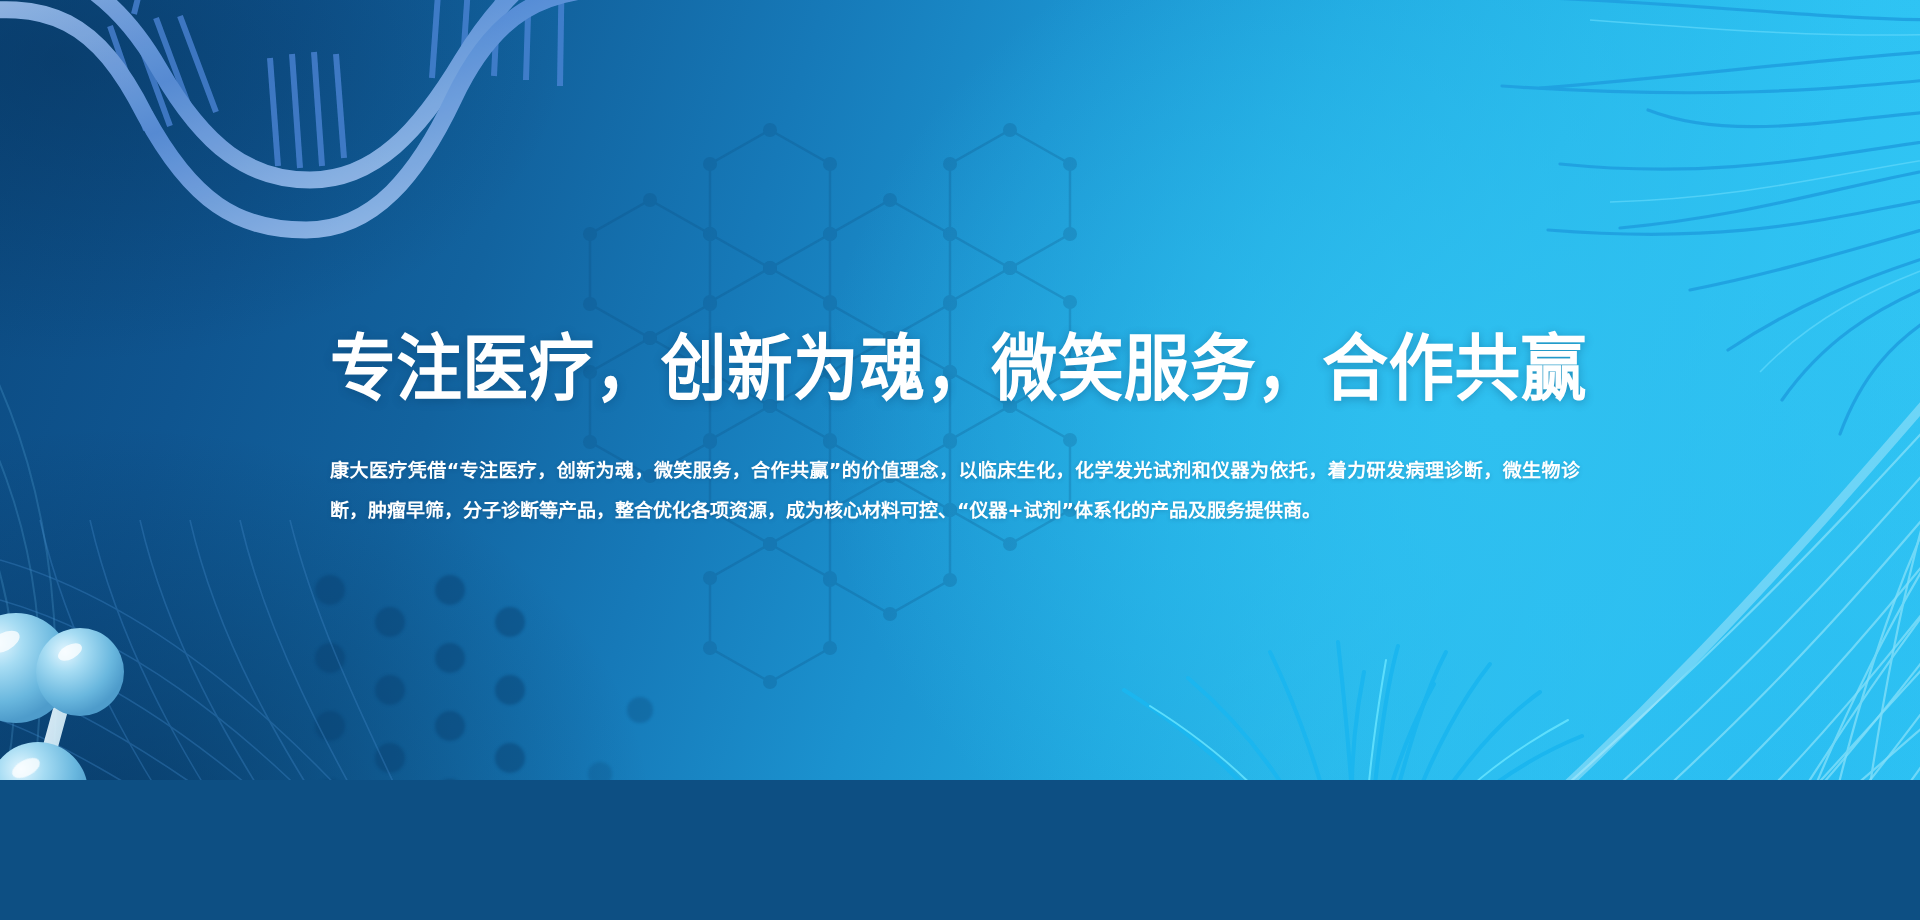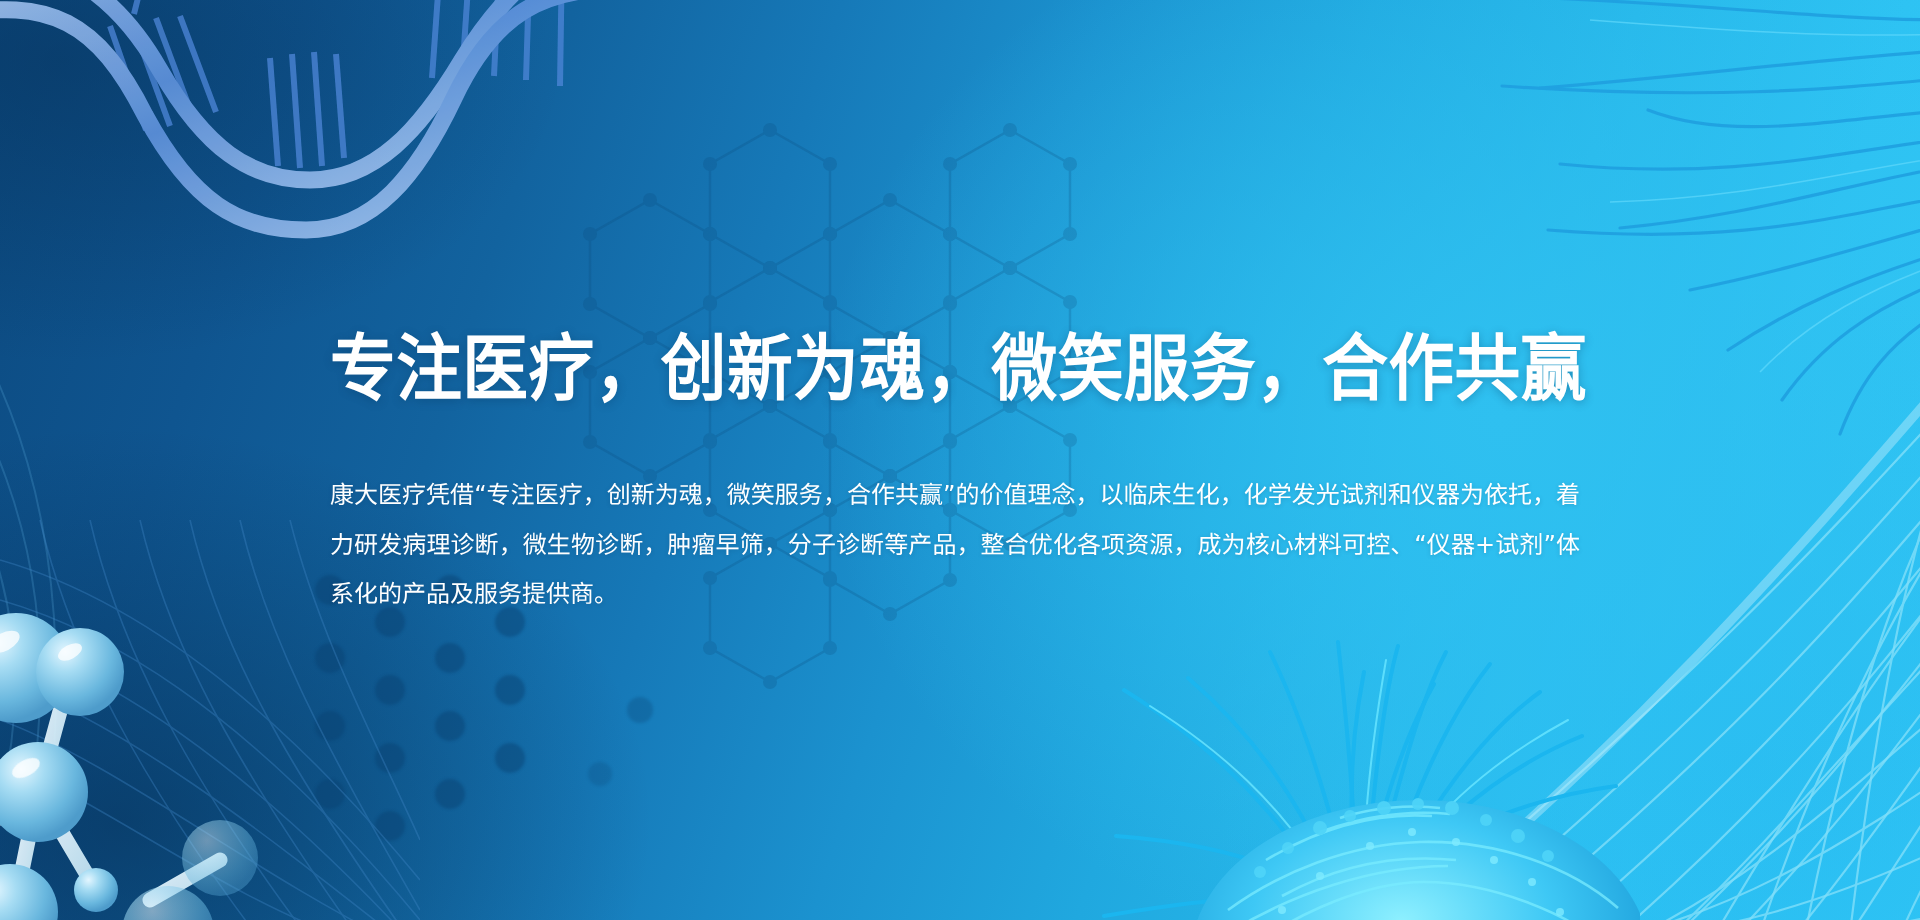--- a/index.html
+++ b/index.html
@@ -1,21 +1,21 @@
 <!DOCTYPE html>
 <html lang="zh-CN"><head>
 <meta charset="utf-8">
 <title>康大医疗 Banner</title>
 <style>
   html,body{margin:0;padding:0;background:#0d4f83;}
   *{box-sizing:border-box;}
 
   .banner{
     position:relative;
-    width:1920px;height:920px;
+    width:1920px;height:780px;
     overflow:hidden;
     font-family:"Liberation Sans","DejaVu Sans",sans-serif;
     background:
       radial-gradient(ellipse 1100px 900px at 1500px 420px, #2fc0f0 0%, rgba(47,192,240,0) 62%),
       radial-gradient(ellipse 900px 800px at 1750px 760px, #29bdf2 0%, rgba(41,189,242,0) 60%),
       linear-gradient(108deg,
         #0c4a80 0%,
         #0f5590 14%,
         #12639f 26%,
         #1679b8 38%,
@@ -81,25 +81,25 @@
     line-height:1.06;
     font-weight:700;
     letter-spacing:.5px;
     white-space:nowrap;
     transform:scaleX(.9);
     transform-origin:left center;
     text-shadow:0 2px 10px rgba(6,52,92,.32);
     font-family:"DejaVu Sans","Liberation Sans",sans-serif;
   }
   .desc{
-    margin:64px 0 0 0;
+    margin:44px 0 0 0;
     color:#ffffff;
-    font-size:24px;
+    font-size:19px;
     line-height:2.06;
-    font-weight:400;
+    font-weight:700;
     text-align:justify;
     text-justify:inter-ideograph;
     width:1250px;
     text-shadow:0 1px 4px rgba(6,52,92,.22);
     font-family:"DejaVu Sans","Liberation Sans",sans-serif;
   }
 </style>
 </head>
 <body>
 

